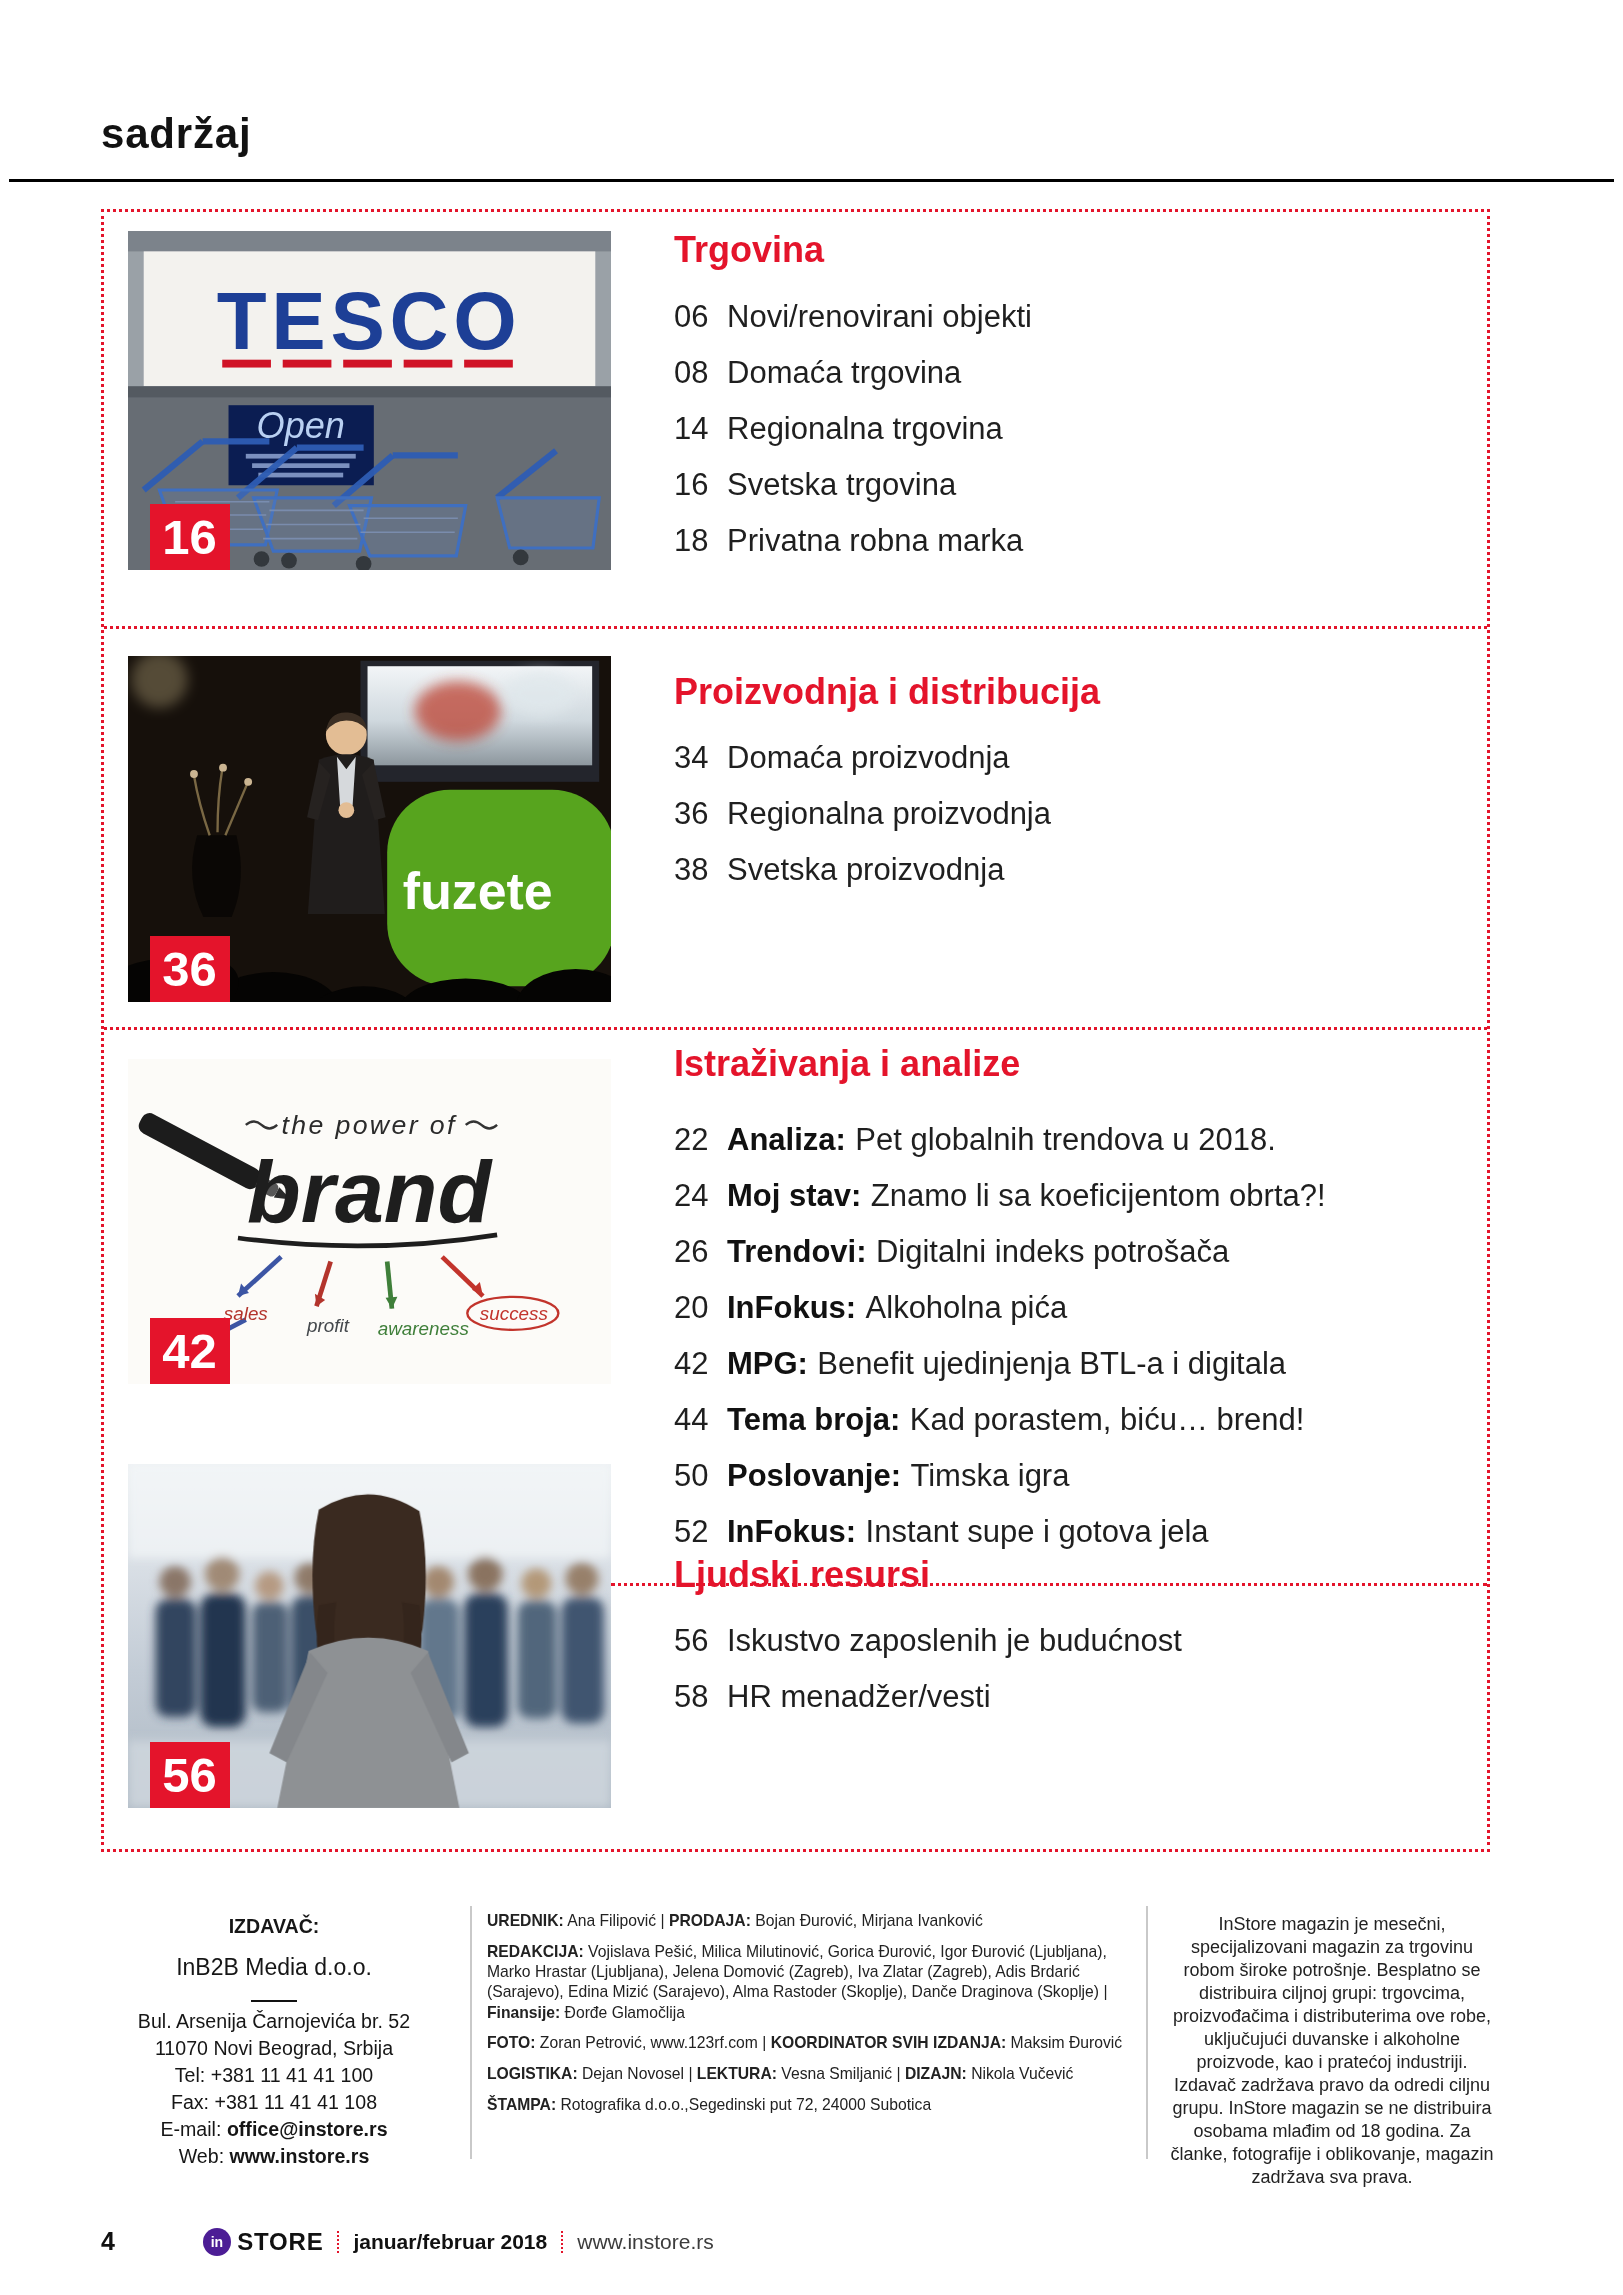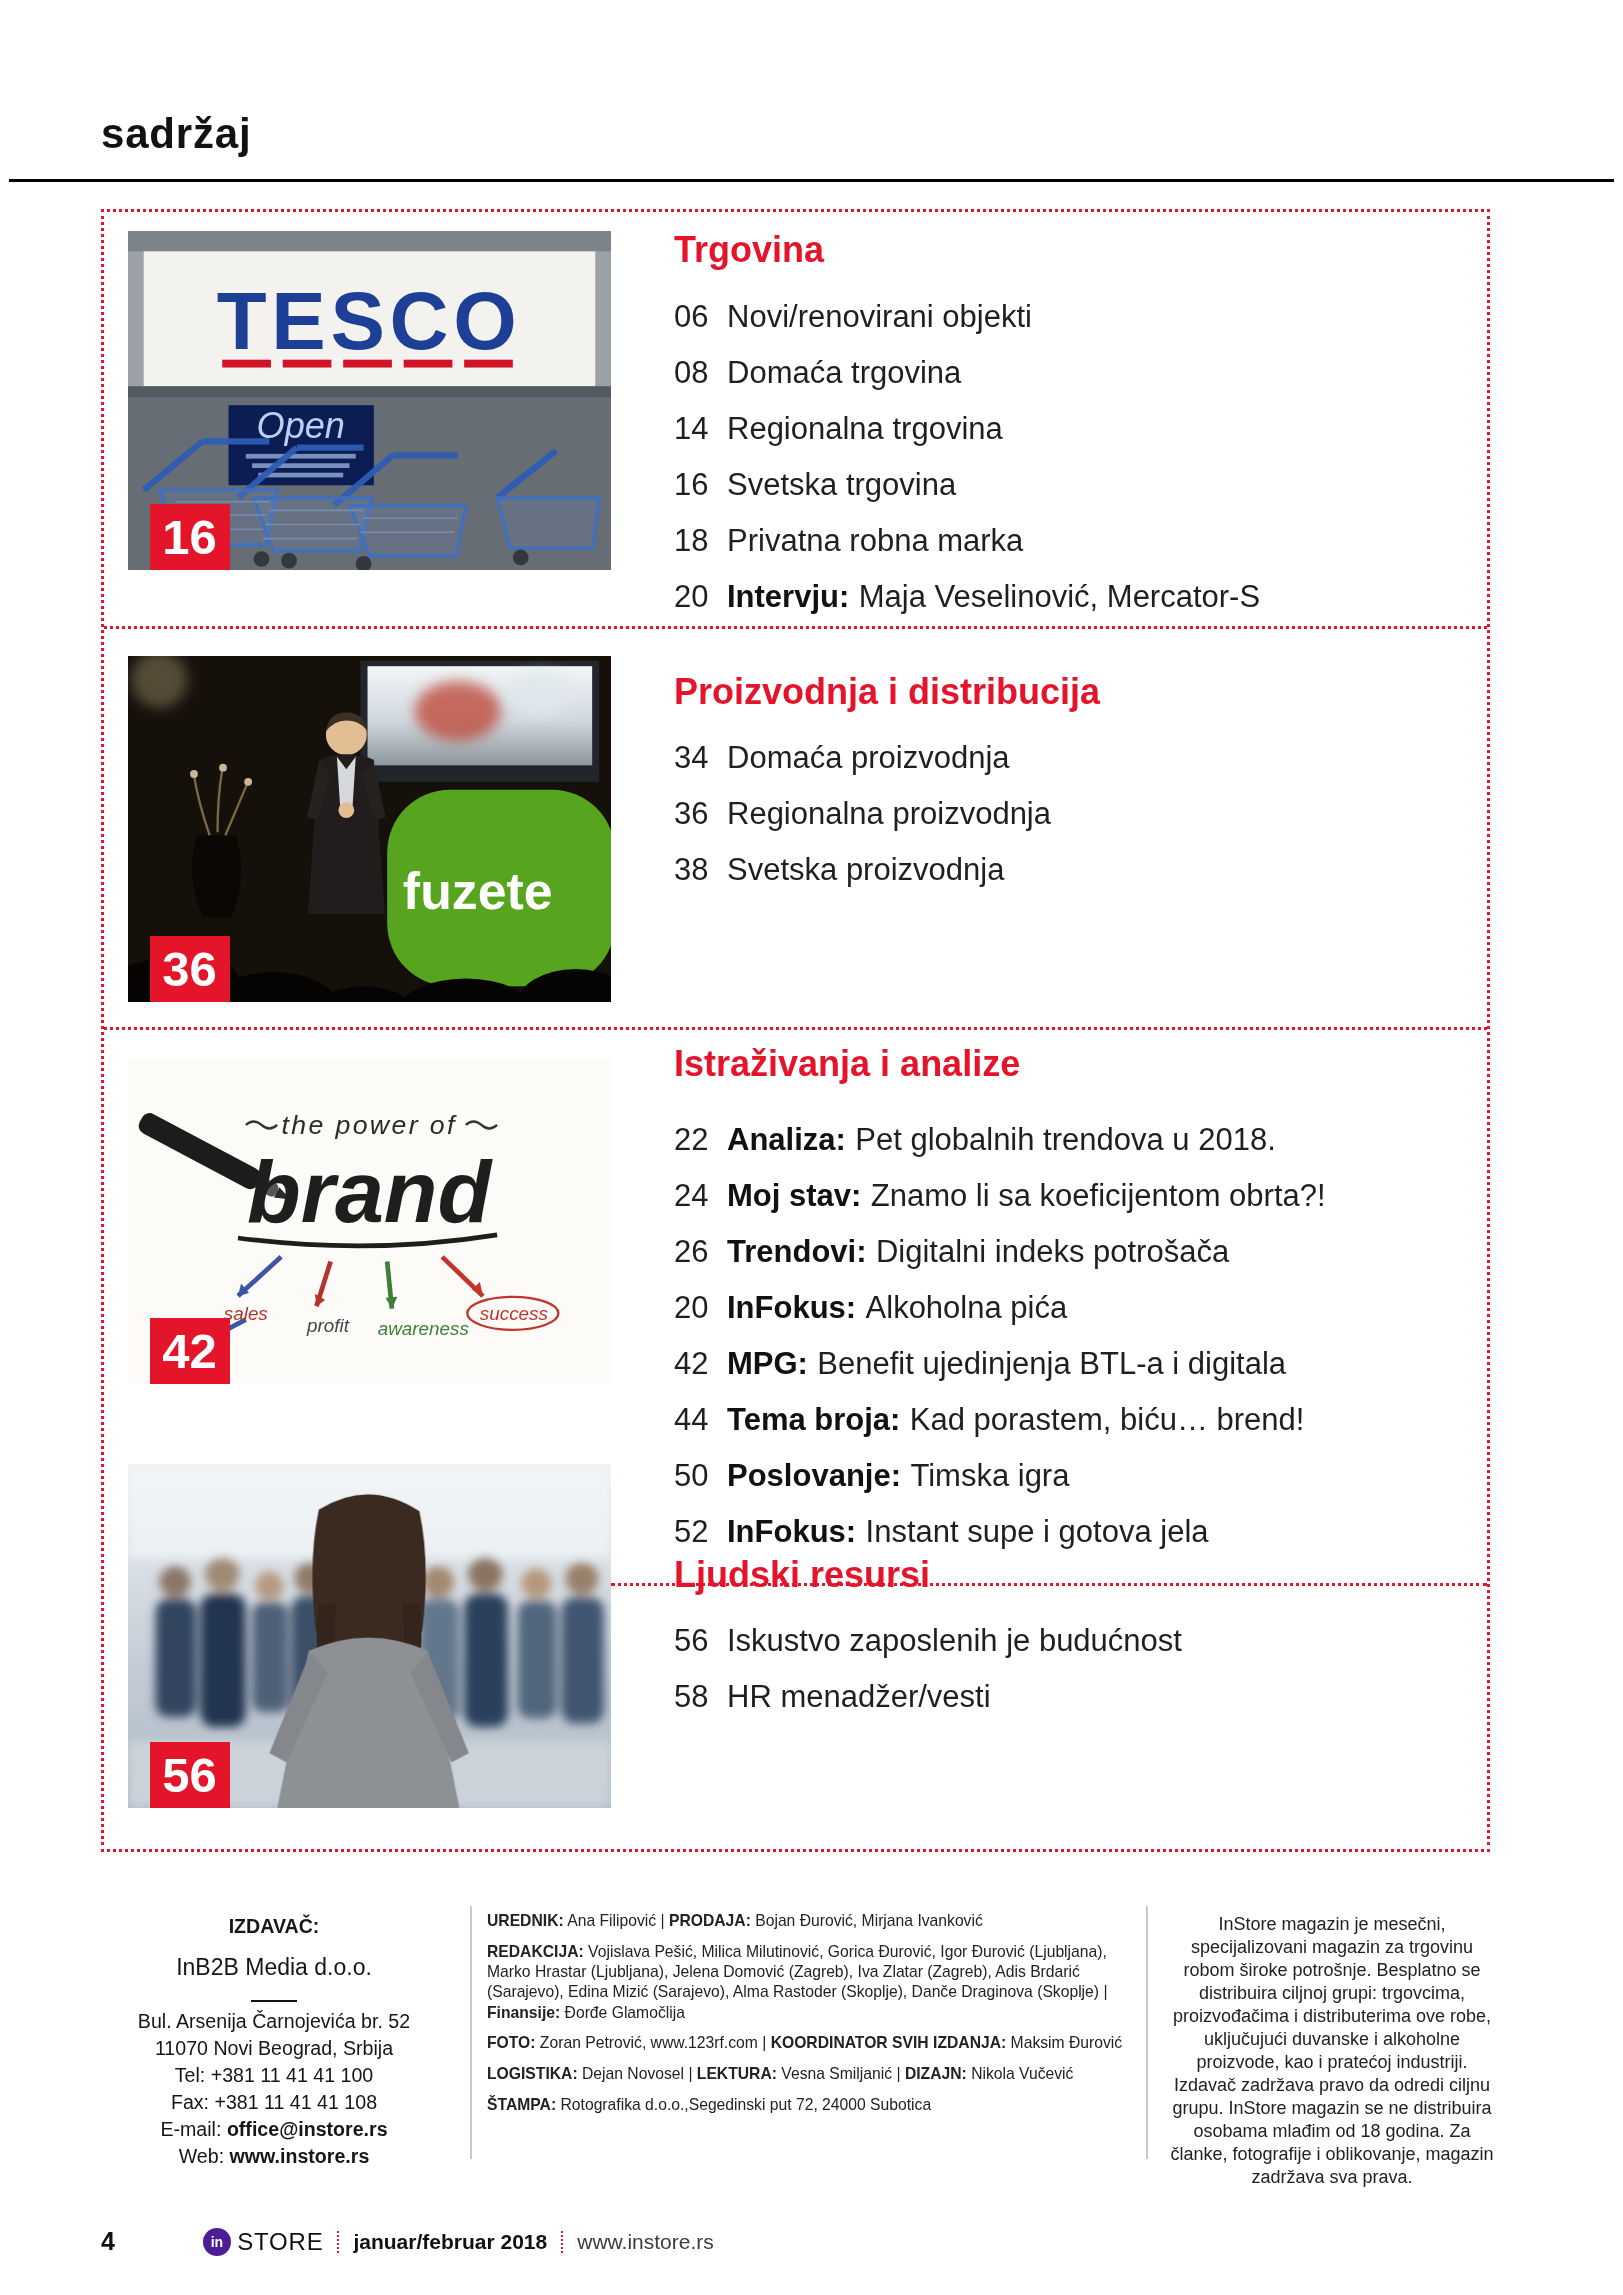--- a/index.html
+++ b/index.html
@@ -44,21 +44,21 @@
   .vdiv-1 { left:369px; } .vdiv-2 { left:1045px; }
   .pub-mid { position:absolute; left:386px; top:11px; width:650px; }
   .staff-line { font-size:15.7px; line-height:20.4px; margin-bottom:10.2px; color:#222; }
   .pub-right { position:absolute; left:1062px; top:12.6px; width:338px; font-size:18px; line-height:23px; text-align:center; color:#222; }
 
   .footer { position:absolute; left:101px; top:2224px; width:1422px; height:35px; display:flex; align-items:center; }
   .pg-num { font-size:25px; font-weight:700; color:#111; }
   .logo { display:flex; align-items:center; margin-left:88px; gap:6.3px; }
   .logo-circle { width:28px; height:28px; border-radius:50%; background:#4c1d95; color:#fff; font-size:14px; font-weight:700;
                  display:flex; align-items:center; justify-content:center; }
-  .logo-store { font-size:24px; font-weight:400; letter-spacing:0.8px; color:#111; }
+  .logo-store { font-size:24px; font-weight:700; letter-spacing:0.8px; color:#111; }
   .fsep { height:22px; border-left:2.4px dotted #e4142b; margin:0 14px; }
   .issue { font-size:21px; font-weight:700; color:#111; }
   .site { font-size:21px; color:#3c3c3c; }
 </style>
 </head>
 <body>
 
 <div class="page-title">sadržaj</div>
 <div class="header-rule"></div>
 
@@ -128,21 +128,20 @@
   </div>
 
   <div class="sec-txt txt-1">
     <div class="sec-heading">Trgovina</div>
     <div class="items">
       <div class="item"><span class="inum">06</span><span class="itext">Novi/renovirani objekti</span></div>
       <div class="item"><span class="inum">08</span><span class="itext">Domaća trgovina</span></div>
       <div class="item"><span class="inum">14</span><span class="itext">Regionalna trgovina</span></div>
       <div class="item"><span class="inum">16</span><span class="itext">Svetska trgovina</span></div>
       <div class="item"><span class="inum">18</span><span class="itext">Privatna robna marka</span></div>
-      <div class="item"><span class="inum">20</span><span class="ilabel">Intervju:</span><span class="itext">Maja Veselinović, Mercator-S</span></div>
     </div>
   </div>
 
   <div class="sec-img img-2">
     <svg viewBox="0 0 615 440" width="100%" height="100%" preserveAspectRatio="none">
       <defs>
         <filter id="fblur" x="-50%" y="-50%" width="200%" height="200%">
             <feGaussianBlur stdDeviation="8"></feGaussianBlur>
           </filter>
         <linearGradient id="scr" x1="0" y1="0" x2="0" y2="1">

